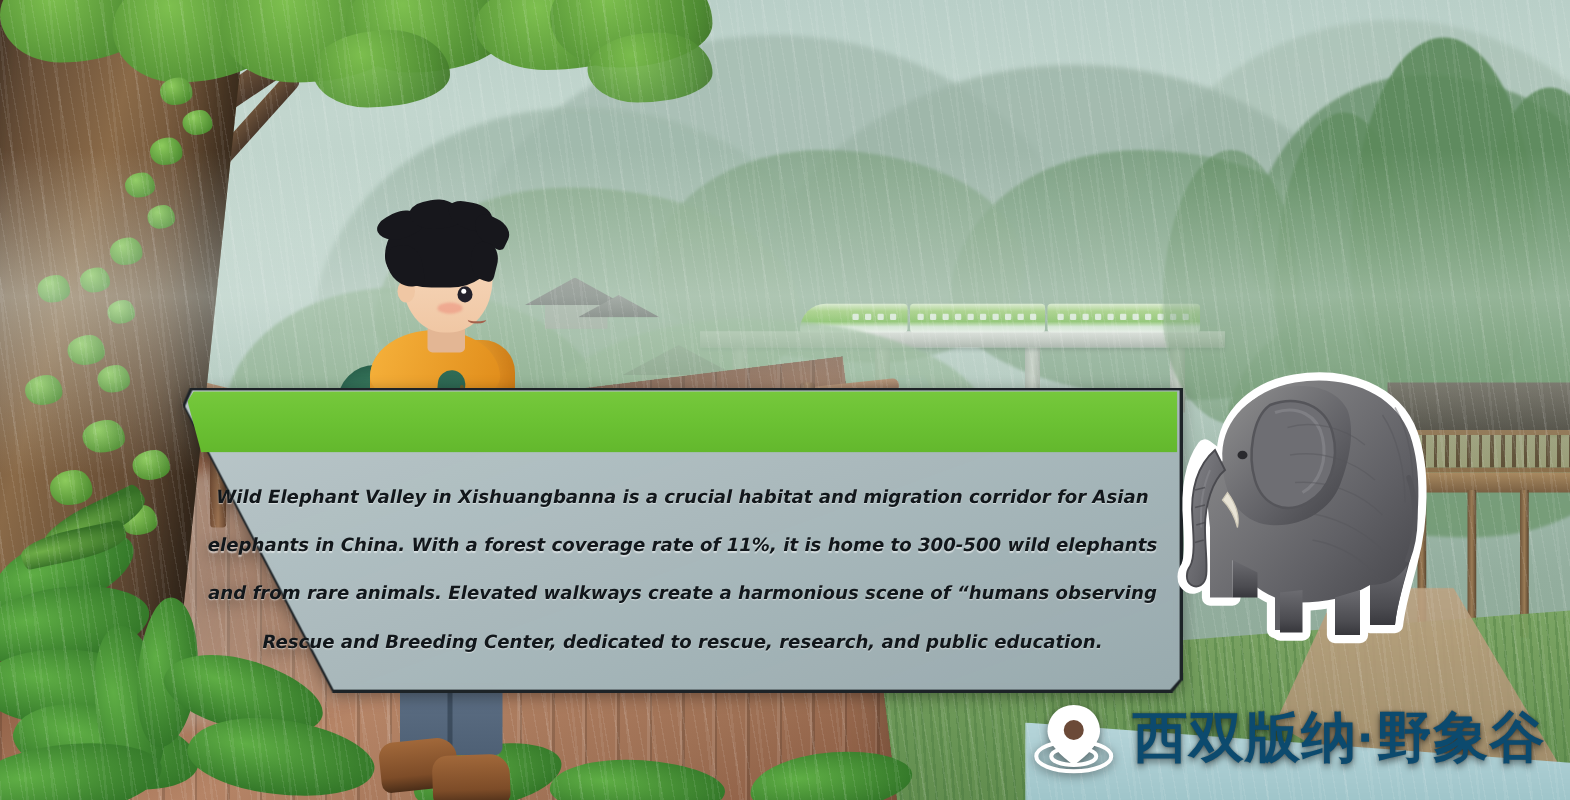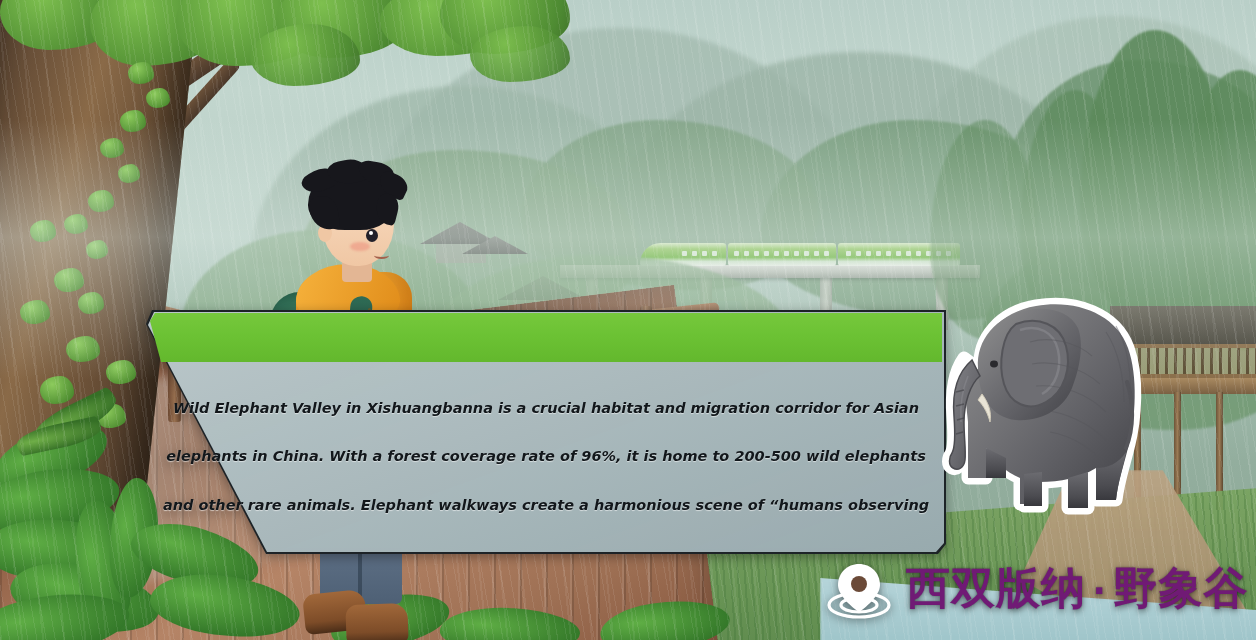--- a/index.html
+++ b/index.html
@@ -420,22 +420,22 @@
   .eleph svg { position:absolute; left:0; top:0; }
 
   
   .loc {
     position:absolute; left:826px; top:552px; width:400px; height:78px;
     display:flex; align-items:center; gap:14px;
   }
   .loc-pin { position:relative; width:66px; height:62px; flex:0 0 auto;
     filter:drop-shadow(0 2px 4px rgba(0,0,0,.5)); }
   .loc-text {
-    font-family:Liberation Mono, monospace;
-    font-size:44px; font-weight:700; color:#701a75;
+    font-family:Liberation Sans, sans-serif;
+    font-size:44px; font-weight:700; color:#0c4a6e;
     letter-spacing:1px; line-height:1;
     text-shadow:0 2px 6px rgba(0,0,0,.55), 0 0 2px rgba(0,0,0,.35);
     white-space:nowrap;
   }
 </style>
 </head>
 <body>
 
 <div id="stage">
 
@@ -616,22 +616,23 @@
     <div class="boy-hair-spike" style="left:60px;  top:28px; width:28px; height:34px; transform:rotate(-10deg);"></div>
     <div class="boy-hair-spike" style="left:126px; top:26px; width:22px; height:30px; transform:rotate(14deg);"></div>
   </div>
 
   <div class="card">
     <div class="card-outline"></div>
     <div class="card-fill"></div>
     <div class="card-banner"></div>
     <div class="card-text">
       <p>Wild Elephant Valley in Xishuangbanna is a crucial habitat and migration corridor for Asian</p>
-      <p>elephants in China. With a forest coverage rate of 96%, it is home to 200-500 wild elephants</p>
-      <p>and other rare animals. Elephant walkways create a harmonious scene of “humans observing</p>
+      <p>elephants in China. With a forest coverage rate of 11%, it is home to 300-500 wild elephants</p>
+      <p>and from rare animals. Elevated walkways create a harmonious scene of “humans observing</p>
+      <p>Rescue and Breeding Center, dedicated to rescue, research, and public education.</p>
     </div>
   </div>
 
   <div class="eleph">
     <svg width="240" height="264" viewBox="0 0 240 264">
       <defs>
         <linearGradient id="eleGrad" x1="0" y1="0" x2="1" y2="1">
           <stop offset="0%" stop-color="#909090"></stop>
           <stop offset="30%" stop-color="#7a7a7d"></stop>
           <stop offset="62%" stop-color="#616166"></stop>

